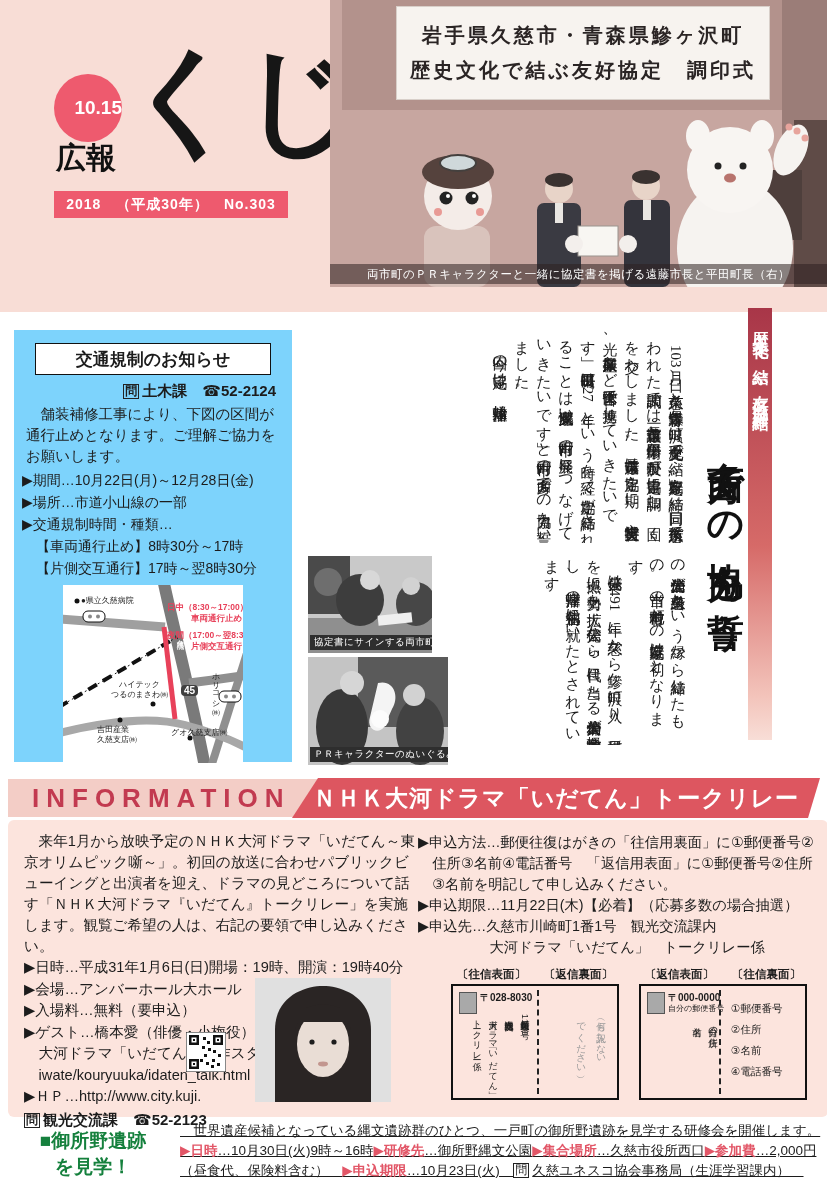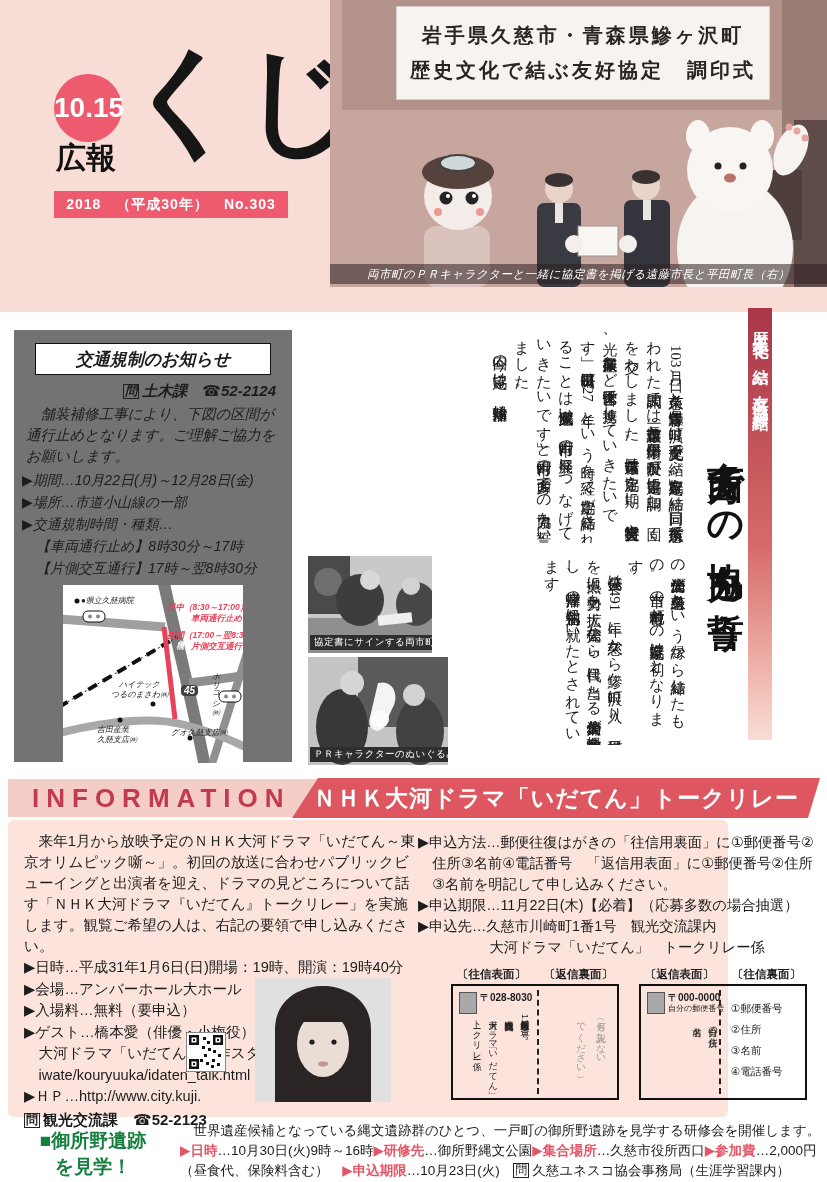--- a/index.html
+++ b/index.html
@@ -5,34 +5,34 @@
   html,body{margin:0;padding:0;background:#fff;}
   .page{position:relative;width:827px;height:1182px;background:#fff;overflow:hidden;
         font-family:"Liberation Sans","DejaVu Sans",sans-serif;color:#1c1c1c;}
   .abs{position:absolute;}
   .pre{white-space:pre-line;}
   .vtext{writing-mode:vertical-rl;}
 
   
   .top-bg{left:0;top:0;width:827px;height:312px;background:#f8ddd6;}
   .badge-circle{left:54px;top:74px;width:68px;height:68px;border-radius:50%;background:#ee5a6e;
-    display:flex;align-items:center;justify-content:flex-start;color:#fff;font-weight:bold;font-size:28px;}
+    display:flex;align-items:center;justify-content:flex-end;color:#fff;font-weight:bold;font-size:19px;}
   .kouhou{left:56px;top:138px;font-size:30px;font-weight:900;color:#111;}
   .kuji{left:124px;top:38px;font-size:118px;line-height:1.05;font-weight:900;color:#161616;letter-spacing:-4px;}
   .issue-bar{left:54px;top:191px;width:234px;height:27px;background:#ee5a6e;color:#fff;
     font-weight:bold;font-size:14px;display:flex;align-items:center;justify-content:center;letter-spacing:1px;}
   .top-photo{left:330px;top:0;width:497px;height:287px;background:#c7a6a0;overflow:hidden;padding-left:12px;}
   .tp-banner{left:66px;top:6px;width:372px;height:92px;background:#f7f3ef;border:1px solid #d8cfc9;
     display:flex;flex-direction:column;align-items:center;justify-content:center;gap:8px;}
   .tp-banner div{font-family:"Liberation Serif","DejaVu Serif",serif;font-weight:bold;font-size:20px;letter-spacing:3px;color:#2a2424;}
   .tp-caption{left:0;bottom:3px;width:497px;height:20px;background:rgba(45,32,32,.55);color:#fff;
-    font-size:11.5px;display:flex;align-items:center;justify-content:center;letter-spacing:.5px;font-style:italic;}
-
-  
-  .traffic-box{left:14px;top:330px;width:278px;height:432px;background:#737373;font-style:italic;}
+    font-size:11.5px;display:flex;align-items:center;justify-content:center;letter-spacing:.5px;}
+
+  
+  .traffic-box{left:14px;top:330px;width:278px;height:432px;background:#7dd3fc;}
   .t-title{width:234px;height:30px;margin:13px auto 0;background:#fff;border:1.5px solid #111;
     font-weight:bold;font-size:17px;display:flex;align-items:center;justify-content:center;}
   .t-contact{margin:7px 16px 0;text-align:right;font-weight:bold;font-size:15px;}
   .toi{display:inline-block;border:1.5px solid #222;font-size:12px;line-height:1.1;padding:0 1px;margin-right:3px;vertical-align:1px;}
   .t-body{margin:3px 12px 0;font-size:14.5px;line-height:21px;}
   .t-items{margin:2px 8px 0;font-size:14px;line-height:22px;}
   .map{position:relative;width:180px;height:178px;margin:6px auto 0;background:#fff;overflow:hidden;}
   .map-label{position:absolute;font-size:8px;color:#222;white-space:nowrap;}
   .map-red{position:absolute;font-size:8.5px;font-weight:bold;color:#e8415a;white-space:nowrap;text-align:center;}
   .map-vroad{position:absolute;writing-mode:vertical-rl;color:#fff;font-size:7.5px;letter-spacing:1px;}
@@ -58,21 +58,21 @@
     padding:1px 4px;letter-spacing:.5px;white-space:nowrap;}
 
   
   .info-band{left:8px;top:779px;width:556px;height:38px;background:#f3cdc6;
     clip-path:polygon(0 0,100% 0,calc(100% - 16px) 100%,0 100%);}
   .info-label{position:absolute;left:24px;top:0;height:38px;display:flex;align-items:center;
     font-weight:900;font-size:26px;letter-spacing:7px;color:#c23a50;}
   .info-banner{left:292px;top:778px;width:528px;height:40px;background:#dd5660;
     clip-path:polygon(26px 0,100% 0,calc(100% - 12px) 100%,0 100%);
     display:flex;align-items:center;justify-content:center;color:#fff;font-weight:bold;font-size:23px;letter-spacing:1px;}
-  .info-box{left:8px;top:820px;width:720px;height:297px;background:#fce4dd;border-radius:6px;}
+  .info-box{left:8px;top:820px;width:820px;height:297px;background:#fce4dd;border-radius:6px;}
   .i-left{position:absolute;left:16px;top:11px;width:392px;}
   .i-intro{font-size:14.6px;line-height:21px;}
   .i-items div{font-size:14.6px;line-height:21.5px;white-space:nowrap;}
   .i-contact{margin-top:3px;font-weight:bold;font-size:15px;}
   .i-qr{position:absolute;left:178px;top:212px;width:40px;height:40px;}
   .i-photo{position:absolute;left:247px;top:158px;width:136px;height:124px;overflow:hidden;background:#ddd;}
   .i-right{position:absolute;left:410px;top:12px;width:398px;}
   .i-right .ritem{font-size:14.3px;line-height:21px;padding-left:1em;text-indent:-1em;}
   .cards{display:flex;gap:20px;margin-top:9px;margin-left:-2px;padding-left:35px;}
   .card{width:168px;}
@@ -85,21 +85,21 @@
     font-size:9px;line-height:16px;white-space:pre-line;overflow:hidden;}
   .card-divider{position:absolute;top:4px;bottom:4px;border-left:2px dashed #222;}
   .card-note{position:absolute;left:90px;top:6px;width:68px;height:100px;writing-mode:vertical-rl;
     font-size:9.5px;line-height:20px;color:#9a9a9a;white-space:pre-line;display:flex;justify-content:center;}
   .card-list{position:absolute;left:90px;top:12px;}
   .card-list div{font-size:10.5px;line-height:21px;}
 
   
   .g-title{left:10px;top:1128px;width:166px;text-align:center;color:#15803d;font-weight:900;
     font-size:19px;line-height:26px;}
-  .g-text{left:180px;top:1121px;width:645px;font-size:13.5px;line-height:20px;}
+  .g-text{left:180px;top:1121px;width:645px;font-size:13.5px;line-height:20px;text-decoration:underline;}
   .red{color:#e25667;font-weight:bold;}
 </style>
 </head>
 <body>
 
 <div class="page">
 
   <div class="abs top-bg"></div>
 
   <div class="abs badge-circle">

